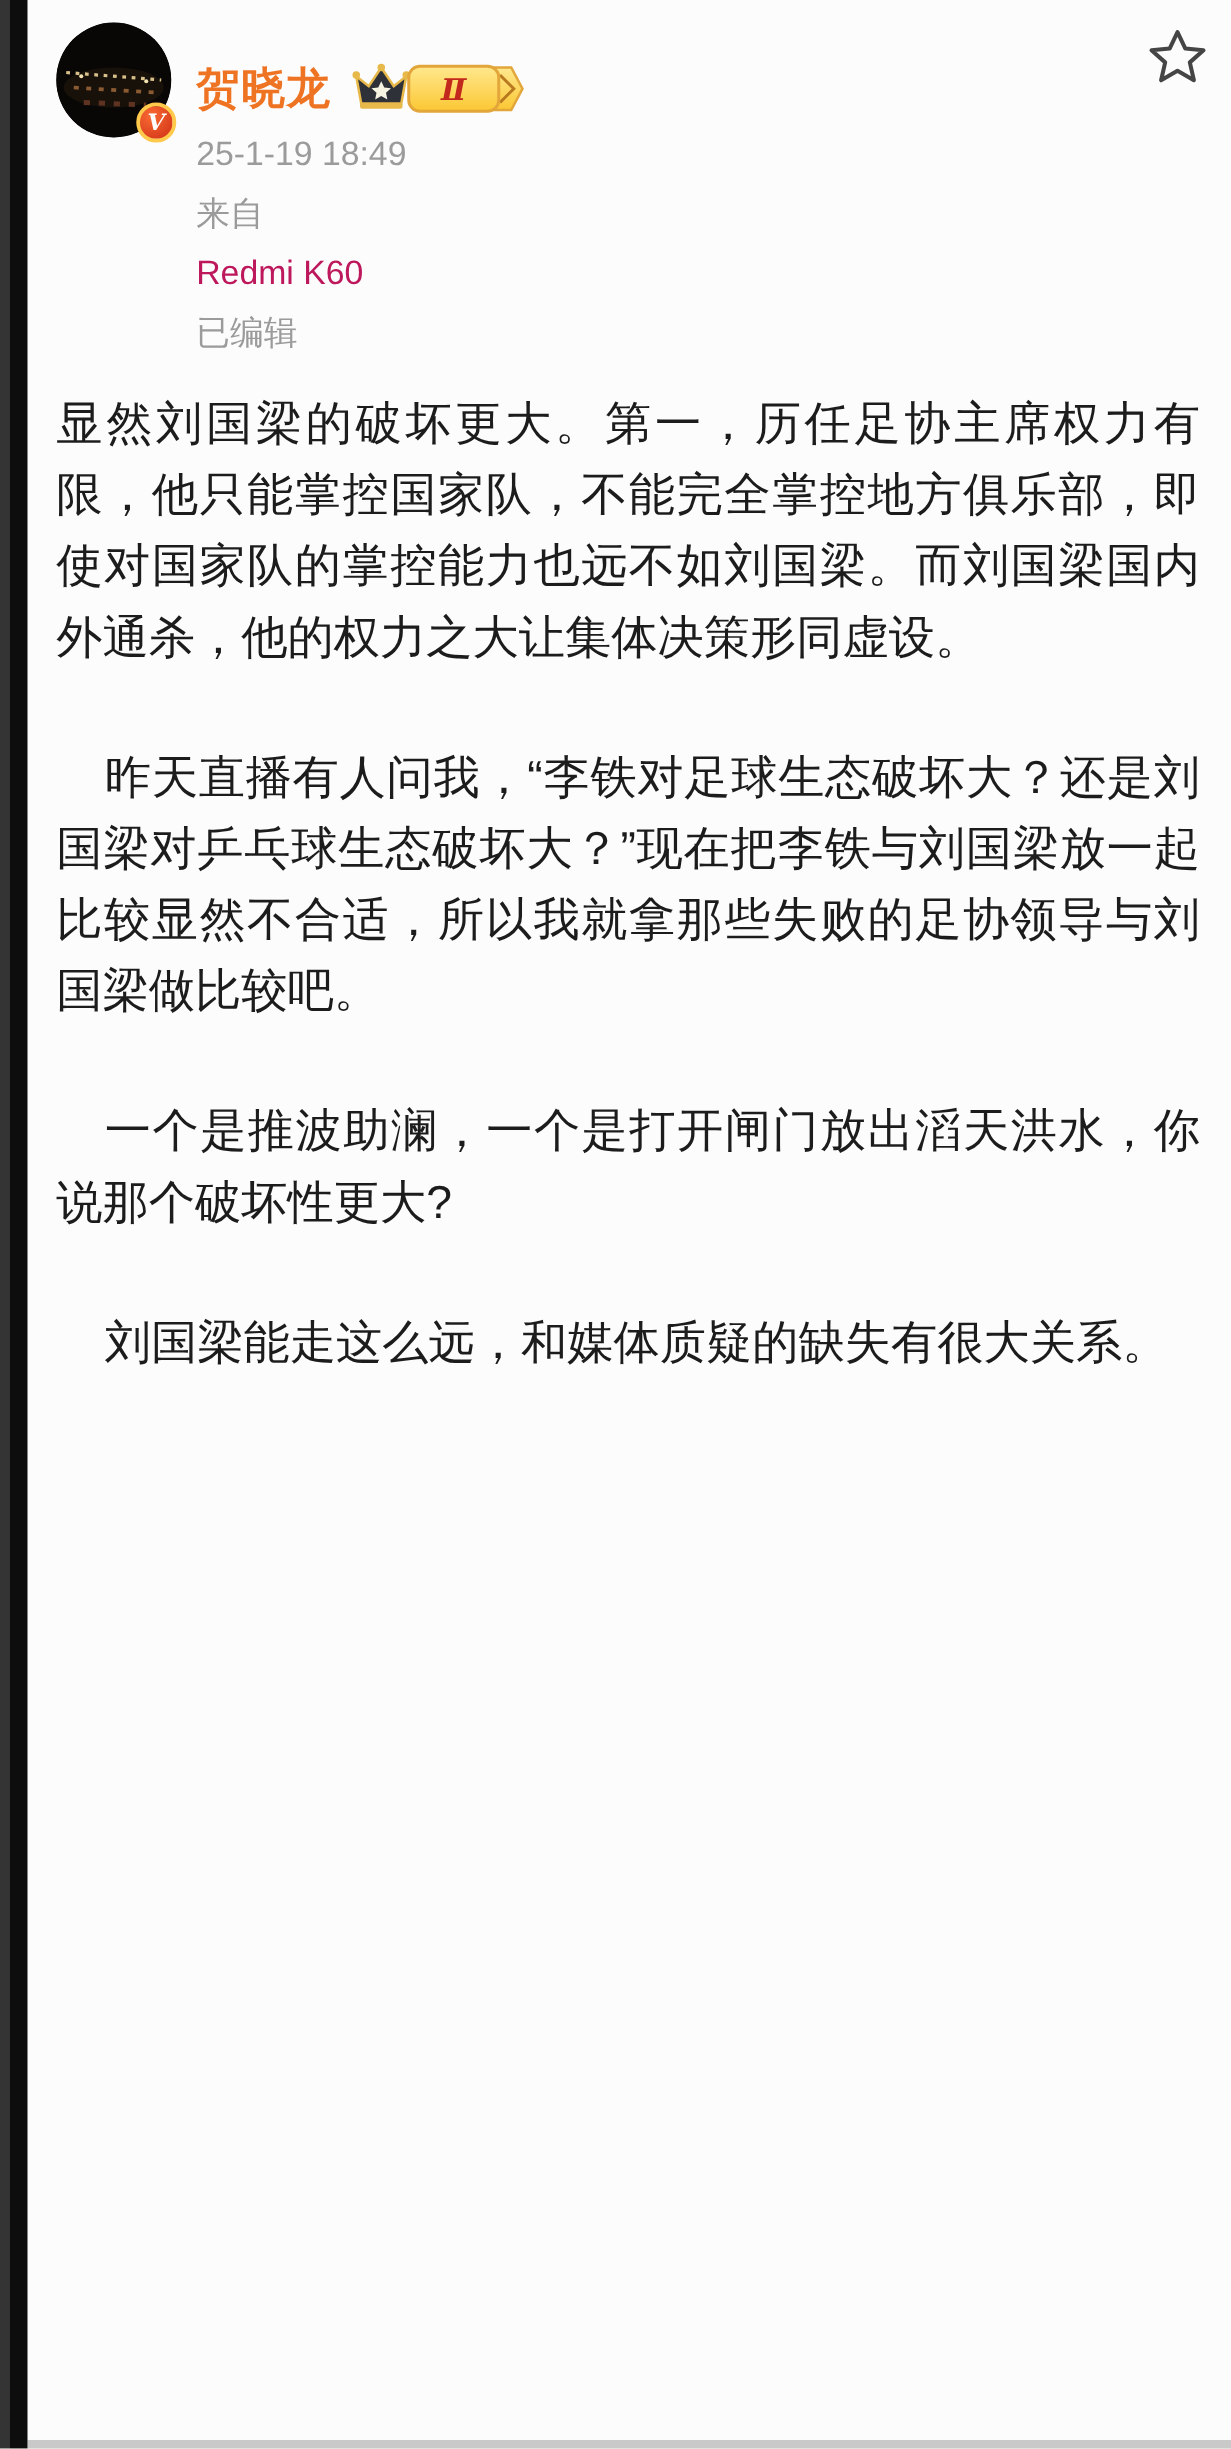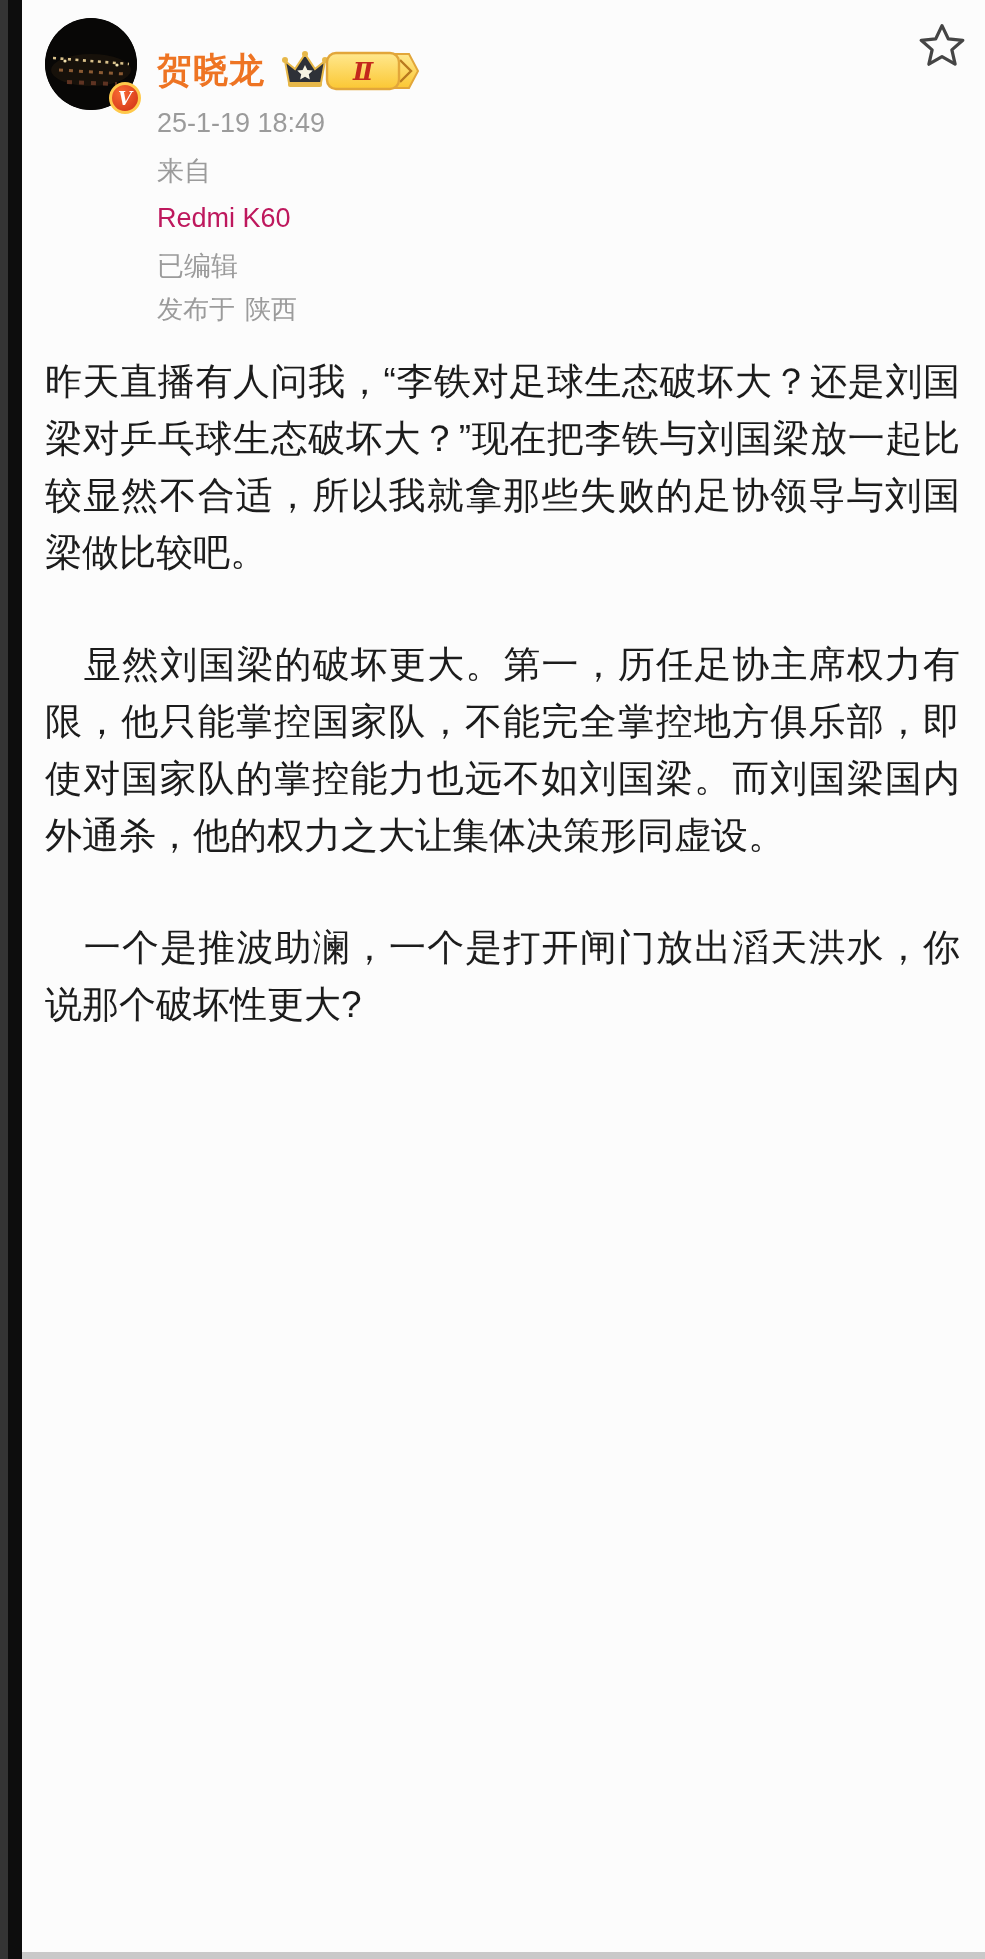--- a/index.html
+++ b/index.html
@@ -123,33 +123,30 @@
           </span>
         </div>
 
         <div class="meta-row">
           <span>25-1-19 18:49</span>
           <span>来自</span>
           <span class="src-link">Redmi K60</span>
           <span>已编辑</span>
         </div>
 
-        <div class="meta-row2">
-          <span>发布于</span>
-          <span>陕西</span>
-        </div>
       </div>
 
       <div class="star-btn">
         <svg viewBox="0 0 24 24">
           <path d="M12 2.6l2.9 6.1 6.7.65-5.05 4.45 1.5 6.6L12 16.9l-6.05 3.5 1.5-6.6L2.4 9.35l6.7-.65z" fill="none" stroke="#454545" stroke-width="1.5" stroke-linejoin="round"></path>
         </svg>
       </div>
     </div>
 
     <div class="post">
+        <p>显然刘国梁的破坏更大。第一，历任足协主席权力有限，他只能掌控国家队，不能完全掌控地方俱乐部，即使对国家队的掌控能力也远不如刘国梁。而刘国梁国内外通杀，他的权力之大让集体决策形同虚设。</p>
         <p>昨天直播有人问我，“李铁对足球生态破坏大？还是刘国梁对乒乓球生态破坏大？”现在把李铁与刘国梁放一起比较显然不合适，所以我就拿那些失败的足协领导与刘国梁做比较吧。</p>
-        <p>显然刘国梁的破坏更大。第一，历任足协主席权力有限，他只能掌控国家队，不能完全掌控地方俱乐部，即使对国家队的掌控能力也远不如刘国梁。而刘国梁国内外通杀，他的权力之大让集体决策形同虚设。</p>
         <p>一个是推波助澜，一个是打开闸门放出滔天洪水，你说那个破坏性更大?</p>
+        <p>刘国梁能走这么远，和媒体质疑的缺失有很大关系。</p>
       </div>
 
   </div>
 </div>
 
 </body></html>

